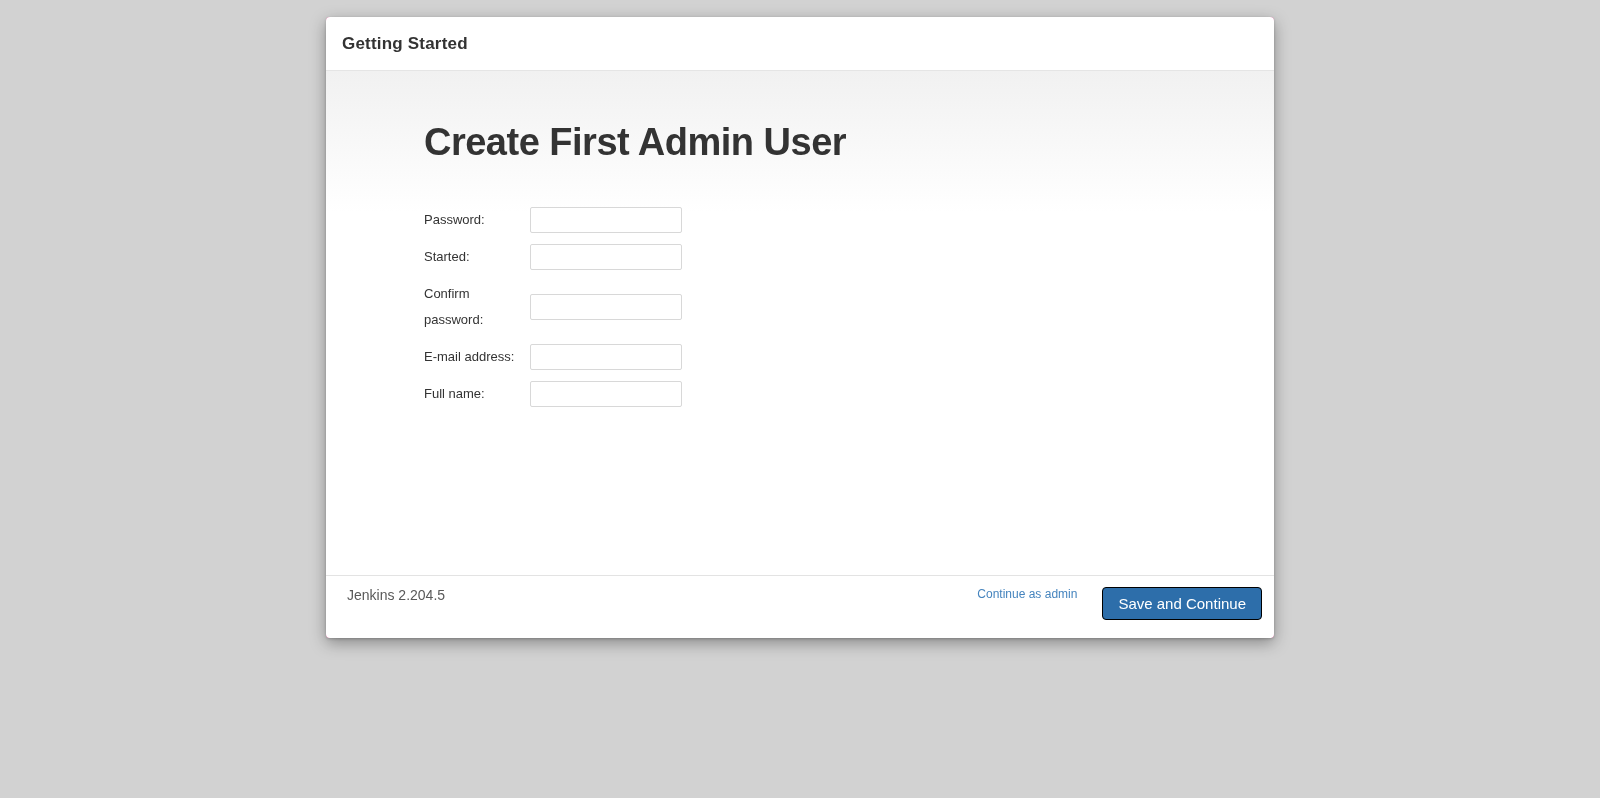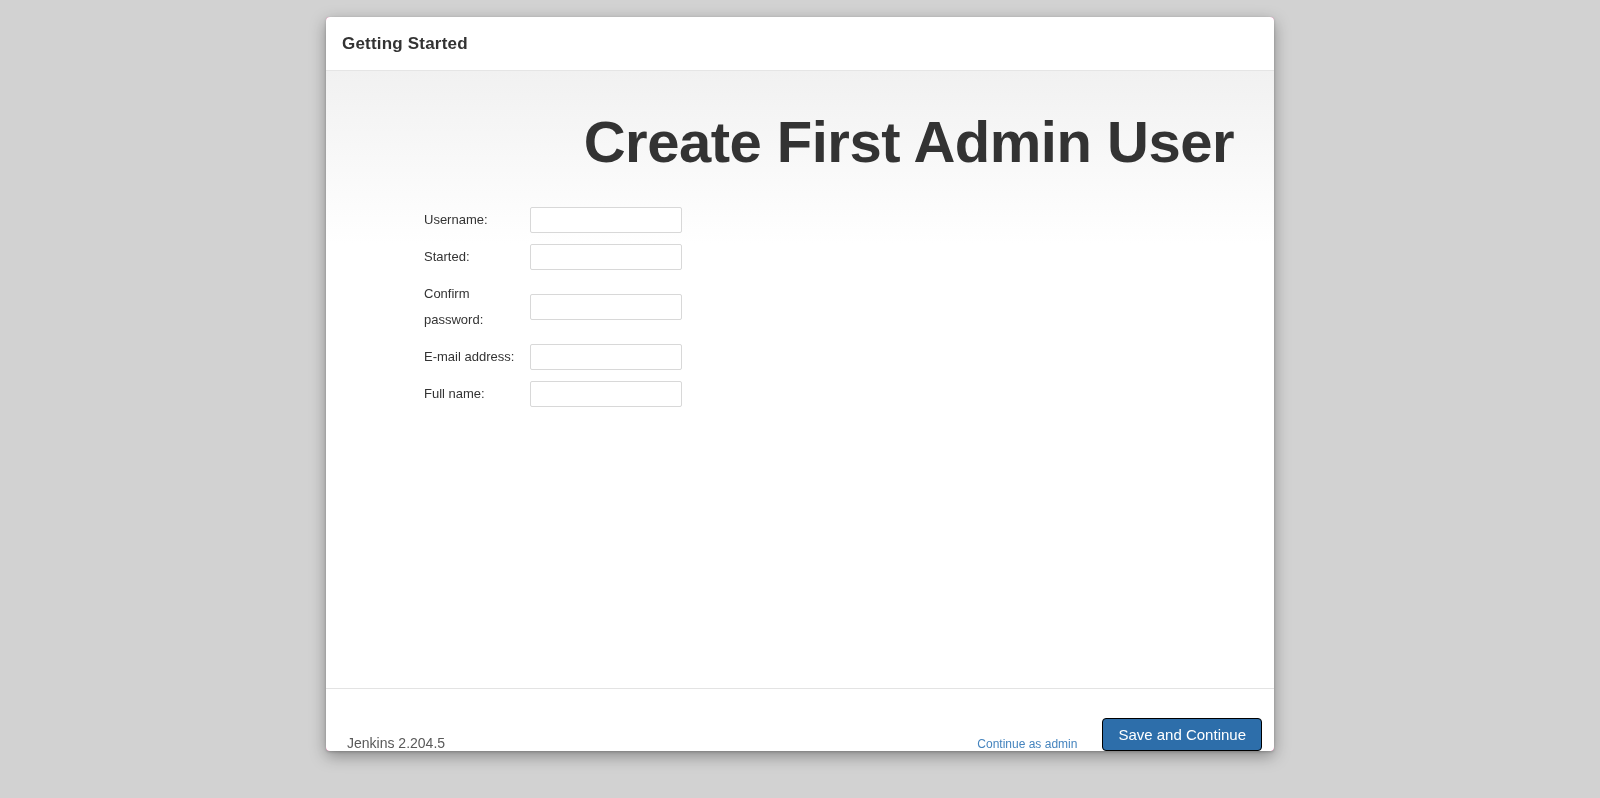--- a/index.html
+++ b/index.html
@@ -3,21 +3,21 @@
 <meta charset="utf-8">
 <style>
   * { box-sizing: border-box; margin: 0; padding: 0; }
   html, body {
     width: 1600px; height: 798px;
     overflow: hidden;
     background: #d2d2d2;
     font-family: "Liberation Sans", "DejaVu Sans", sans-serif;
   }
   .modal {
-    width: 948px; height: 734px;
+    width: 948px; height: 621px;
     margin: 17px auto 6px auto;
     background: #ec4899;
     border-radius: 4px;
     box-shadow: 0 5px 16px rgba(0,0,0,0.35), 0 1px 3px rgba(0,0,0,0.2);
     display: flex;
     flex-direction: column;
     overflow: hidden;
   }
   .modal-header {
     height: 54px;
@@ -33,26 +33,25 @@
     font-weight: bold;
     color: #333333;
     letter-spacing: 0.2px;
   }
   .modal-content {
     flex: 1 1 auto;
     background: linear-gradient(to bottom, #f1f1f1 0%, #f7f7f7 12%, #ffffff 28%);
     padding: 44px 40px 0 98px;
   }
   .page-title {
-    font-size: 58px;
+    font-size: 38px;
     line-height: 54px;
     font-weight: bold;
     color: #333333;
     letter-spacing: -0.5px;
-    text-align: right;
   }
   .setup-form {
     margin-top: 38px;
   }
   .form-row {
     display: flex;
     align-items: center;
     margin-bottom: 11px;
   }
   .form-label {
@@ -73,22 +72,22 @@
     color: #333333;
     font-family: "Liberation Sans", "DejaVu Sans", sans-serif;
     outline: none;
   }
   .modal-footer {
     height: 63px;
     flex: 0 0 63px;
     background: #ffffff;
     border-top: 1px solid #e3e3e3;
     display: flex;
-    align-items: flex-end;
-    padding: 0 12px 0 21px;
+    align-items: flex-start;
+    padding: 11px 12px 0 21px;
   }
   .footer-version {
     font-size: 14px;
     color: #595959;
   }
   .footer-spacer { flex: 1 1 auto; }
   .footer-link {
     font-size: 12px;
     color: #4584be;
     text-decoration: none;
@@ -114,21 +113,21 @@
   <div class="modal-header">
     <h2>Getting Started</h2>
   </div>
 
   <div class="modal-content">
     <h1 class="page-title">Create First Admin User</h1>
 
     <div class="setup-form">
 
       <div class="form-row">
-        <label class="form-label">Username:</label>
+        <label class="form-label">Password:</label>
         <input class="form-input" type="text" placeholder="" style="">
       </div>
 
       <div class="form-row">
         <label class="form-label">Started:</label>
         <input class="form-input" type="password" placeholder="" style="">
       </div>
 
       <div class="form-row">
         <label class="form-label">Confirm password:</label>

